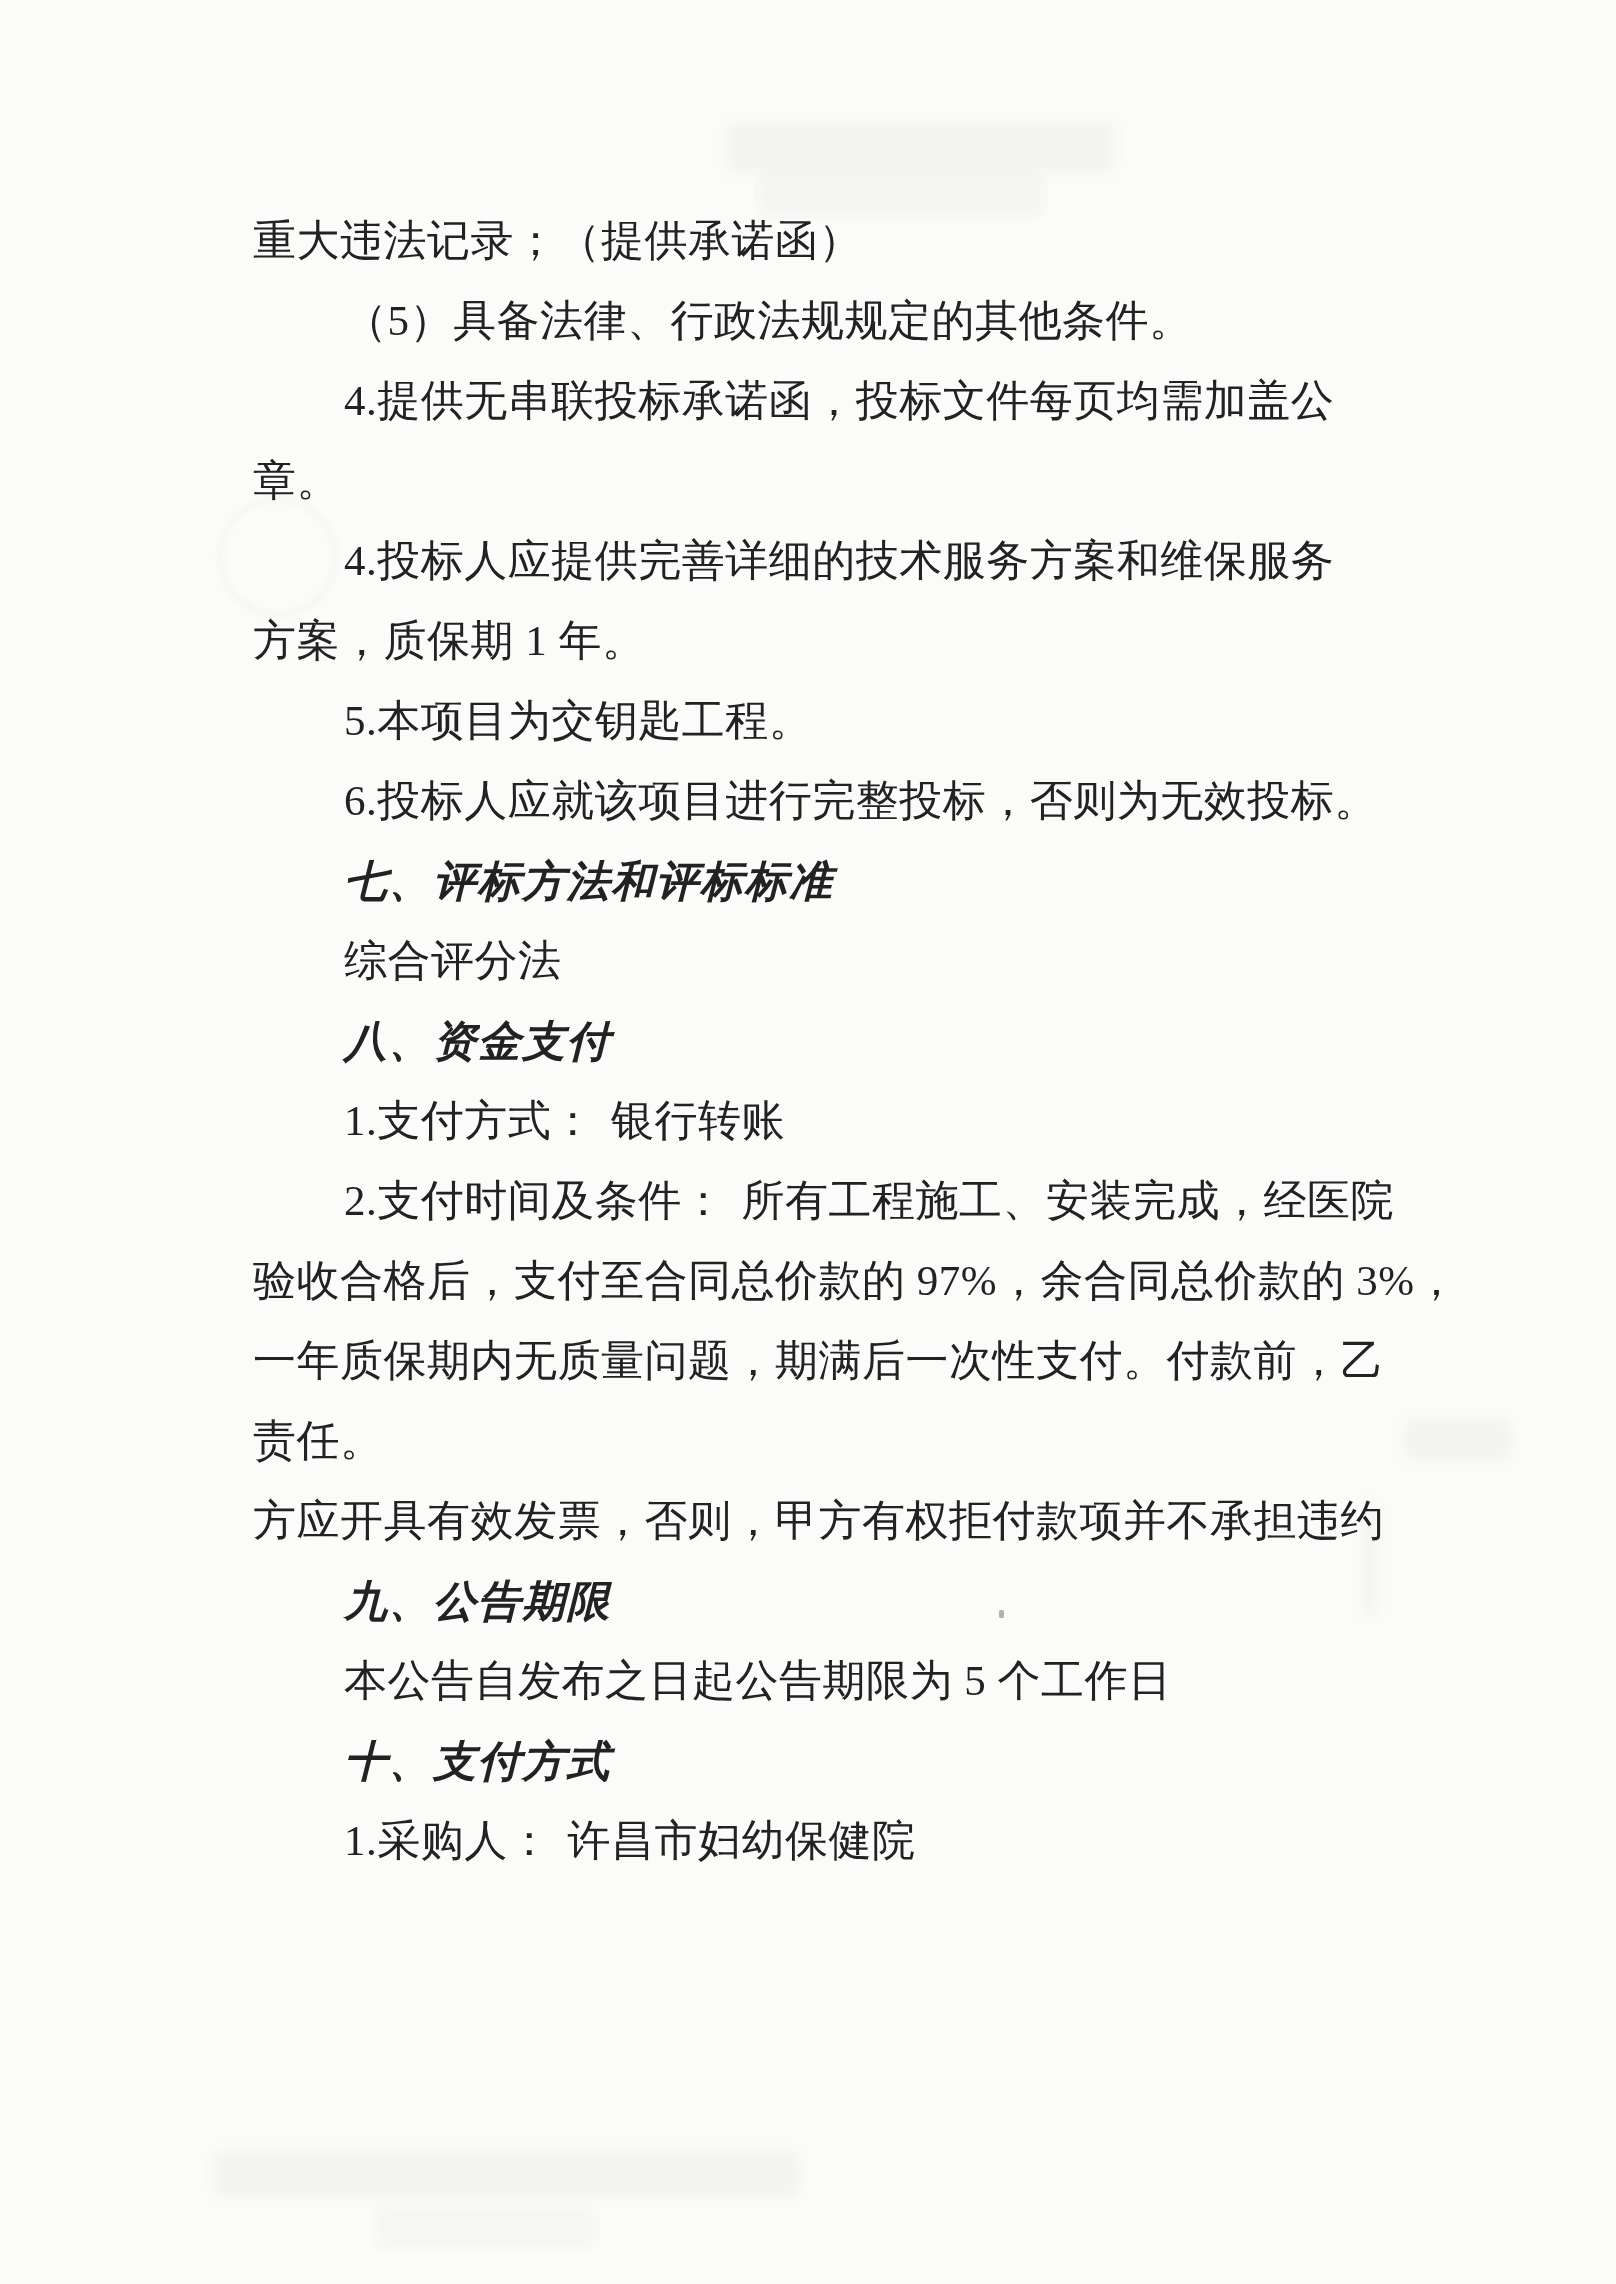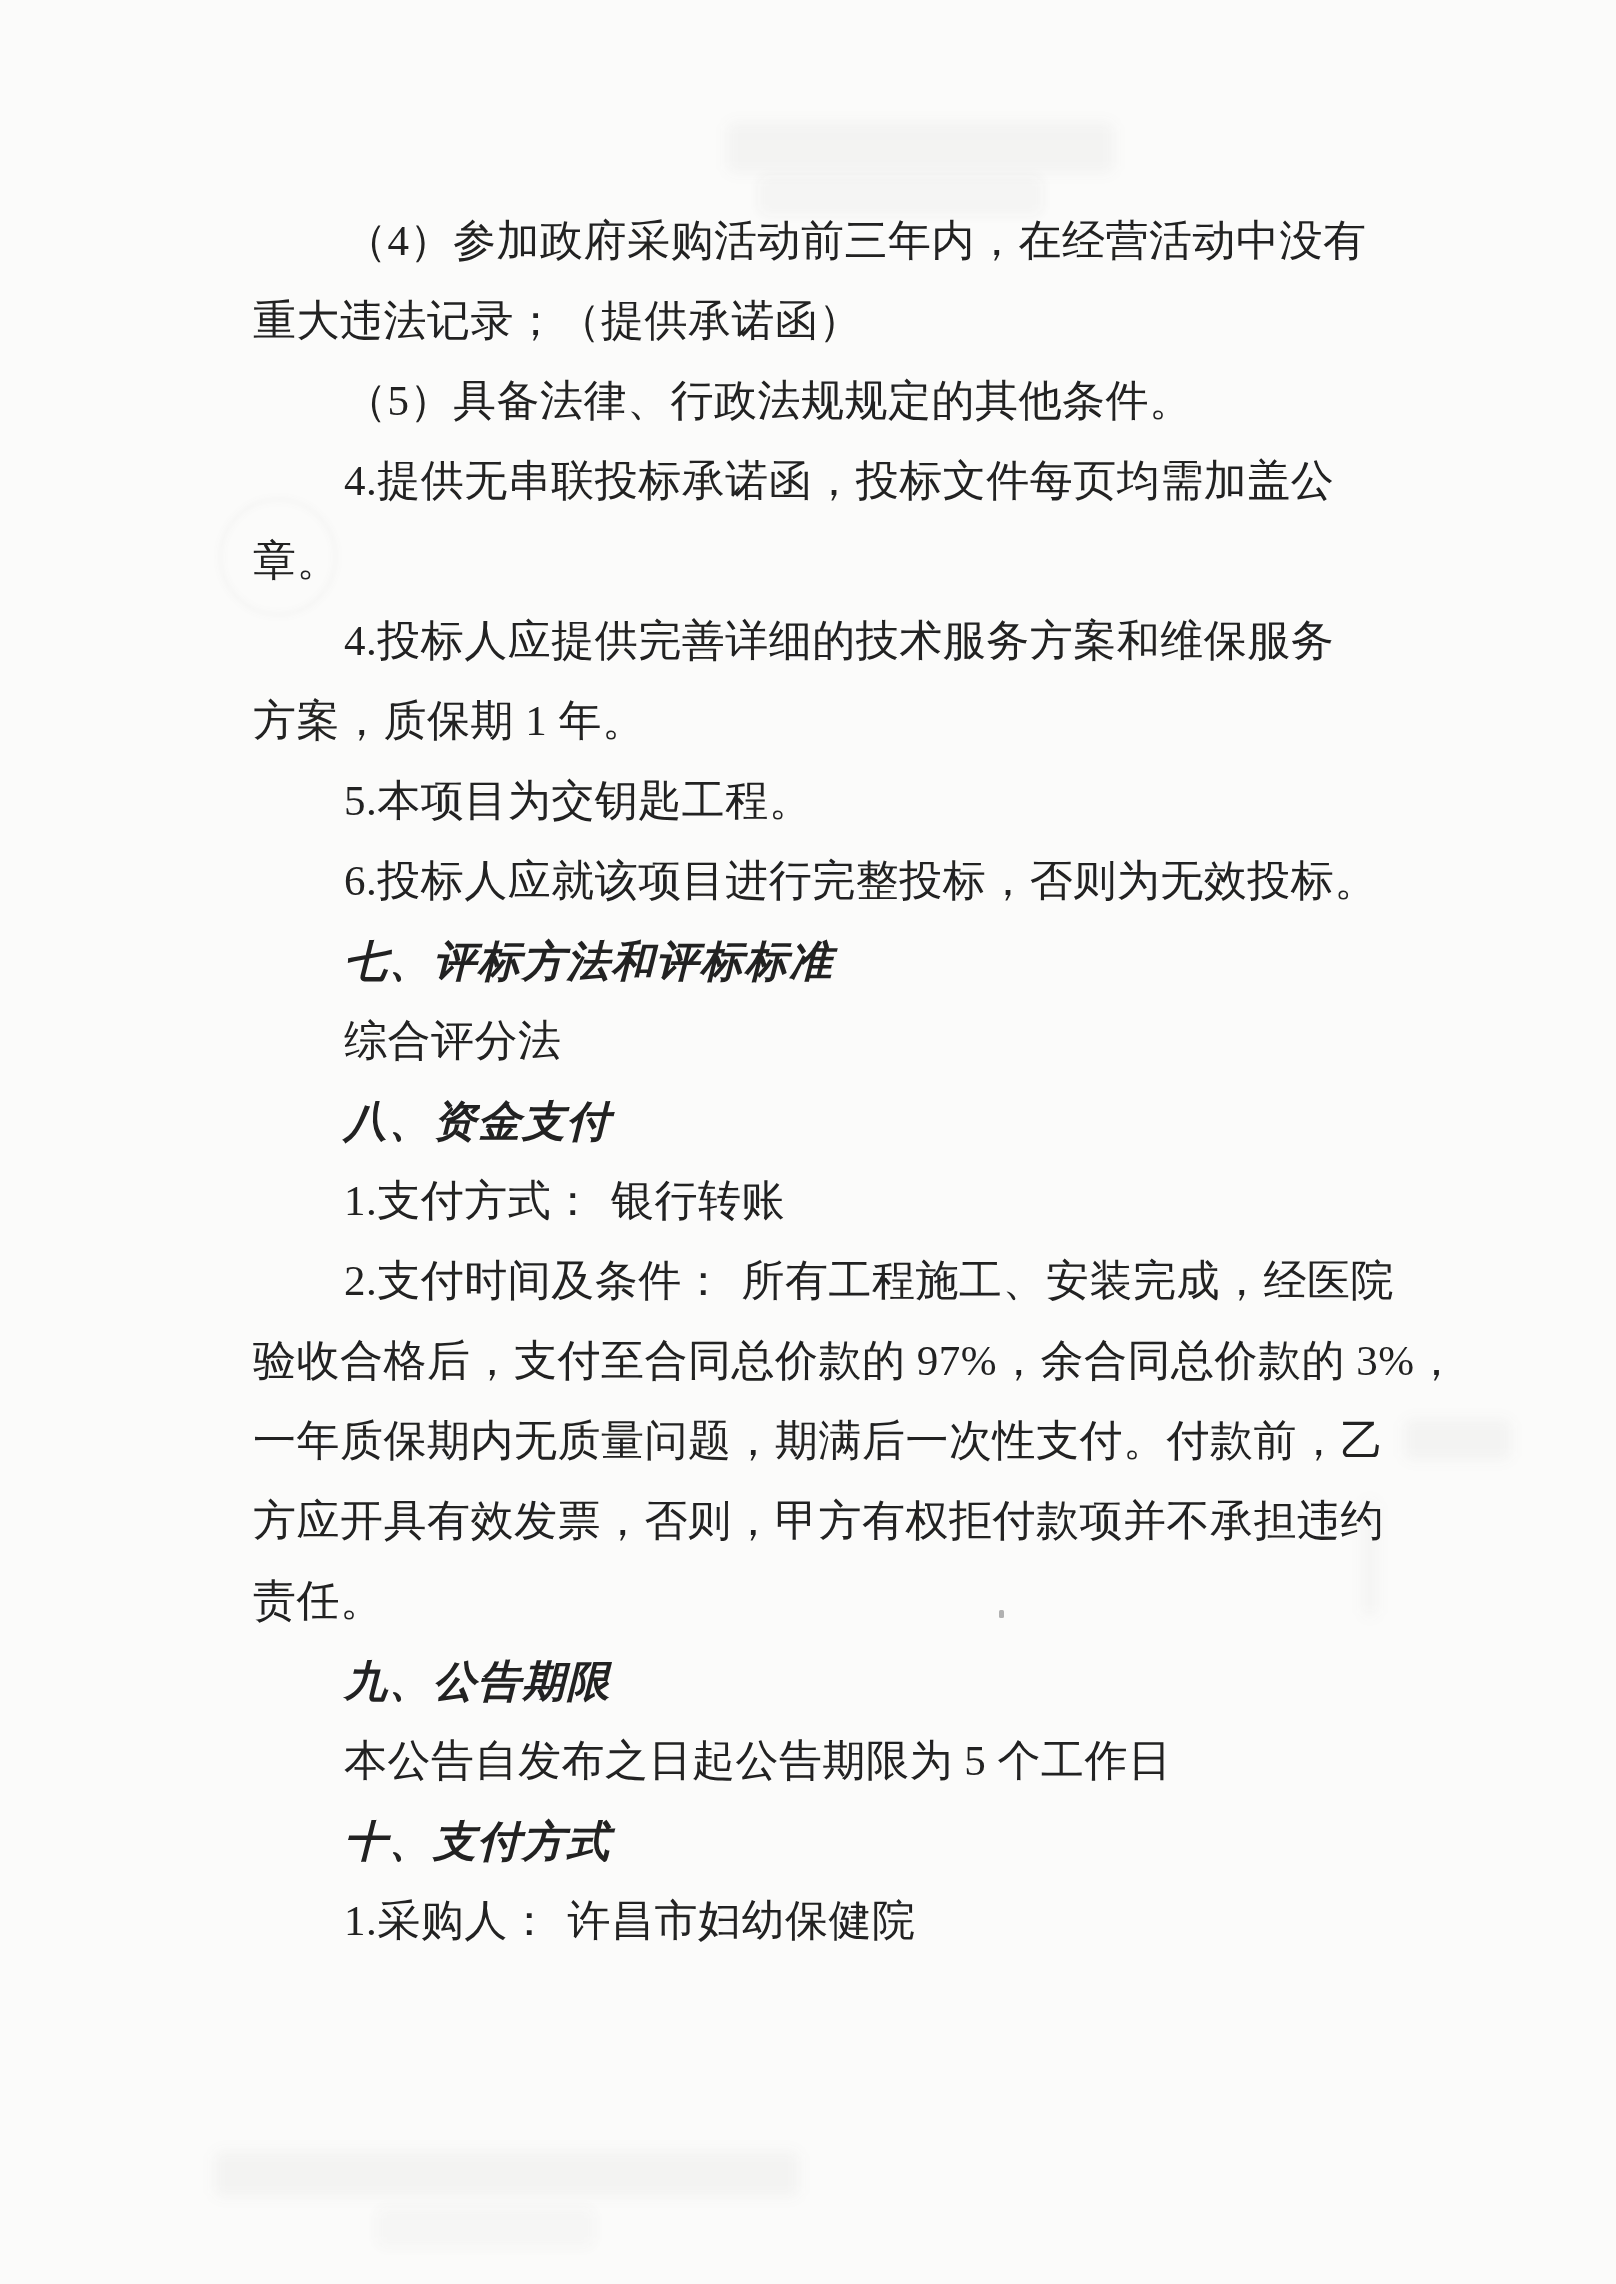--- a/index.html
+++ b/index.html
@@ -60,42 +60,41 @@
   <div class="gh" style="left:727px;top:122px;width:387px;height:51px;"></div>
   <div class="gh" style="left:758px;top:175px;width:285px;height:41px;opacity:.8;"></div>
   <div class="gh ring" style="left:219px;top:498px;width:112px;height:112px;"></div>
   <div class="gh" style="left:1404px;top:1419px;width:107px;height:41px;"></div>
   <div class="gh" style="left:1363px;top:1500px;width:14.2px;height:117px;"></div>
   <div class="gh speck" style="left:999px;top:1610px;width:5.1px;height:8.1px;"></div>
   <div class="gh" style="left:214px;top:2151px;width:585px;height:46px;"></div>
   <div class="gh" style="left:376px;top:2207px;width:219px;height:41px;opacity:.7;"></div>
 
   <div class="text-block">
-    <p class="ln ind">（4）参加政府采购活动前三年内，在经营活动中没有</p>
     <p class="ln">重大违法记录；（提供承诺函）</p>
     <p class="ln ind">（5）具备法律、行政法规规定的其他条件。</p>
     <p class="ln ind">4.提供无串联投标承诺函，投标文件每页均需加盖公</p>
     <p class="ln">章。</p>
     <p class="ln ind">4.投标人应提供完善详细的技术服务方案和维保服务</p>
     <p class="ln">方案，质保期 1 年。</p>
     <p class="ln ind">5.本项目为交钥匙工程。</p>
     <p class="ln ind">6.投标人应就该项目进行完整投标，否则为无效投标。</p>
     <p class="ln ind hd">七、评标方法和评标标准</p>
     <p class="ln ind">综合评分法</p>
     <p class="ln ind hd">八、资金支付</p>
     <p class="ln ind">
       <span class="lb">1.支付方式：</span><span>银行转账</span>
     </p>
     <p class="ln ind">
       <span class="lb">2.支付时间及条件：</span><span>所有工程施工、安装完成，经医院</span>
     </p>
     <p class="ln">验收合格后，支付至合同总价款的 97%，余合同总价款的 3%，</p>
     <p class="ln">一年质保期内无质量问题，期满后一次性支付。付款前，乙</p>
+    <p class="ln">责任。</p>
     <p class="ln">方应开具有效发票，否则，甲方有权拒付款项并不承担违约</p>
-    <p class="ln">责任。</p>
     <p class="ln ind hd">九、公告期限</p>
     <p class="ln ind">本公告自发布之日起公告期限为 5 个工作日</p>
     <p class="ln ind hd">十、支付方式</p>
     <p class="ln ind">
       <span class="lb">1.采购人：</span><span>许昌市妇幼保健院</span>
     </p>
   </div>
 </div>
 
 

